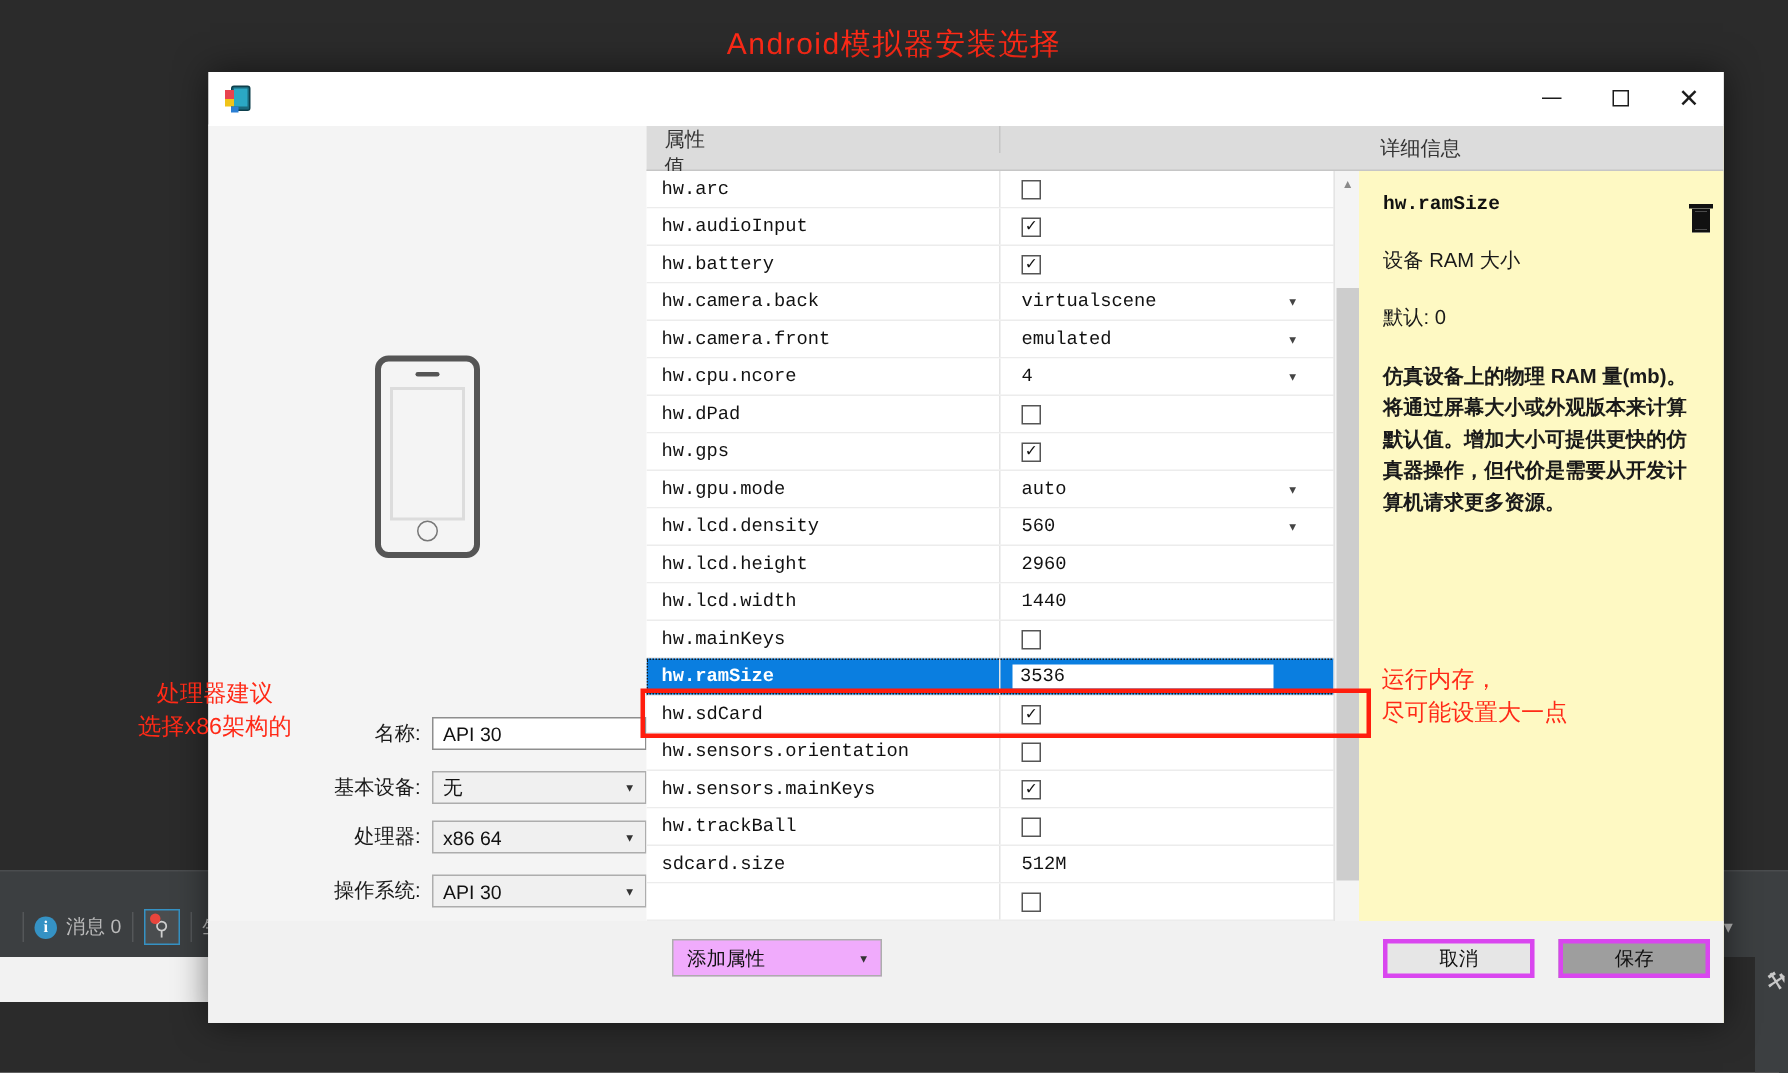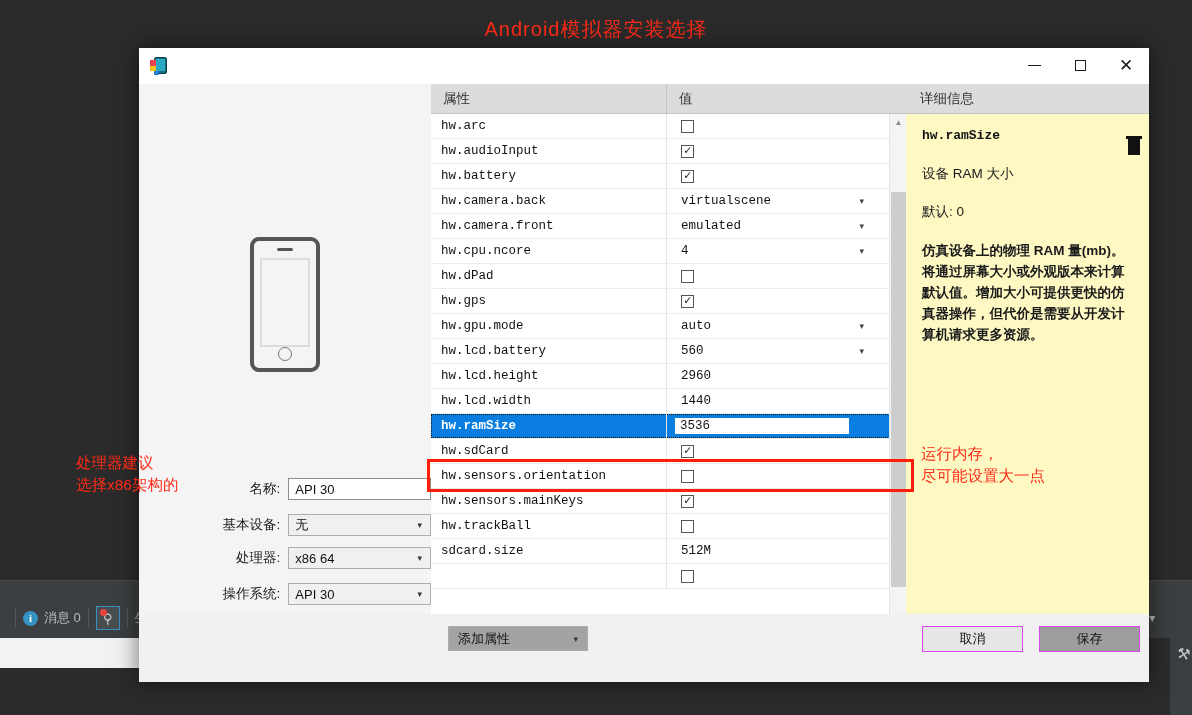--- a/index.html
+++ b/index.html
@@ -153,35 +153,36 @@
     display: flex; align-items: center; justify-content: center;
     font-size: 11px; color: #777; line-height: 1;
   }
   .cbox.checked::after { content: "\2713"; }
 
   
   .red-note {
     position: absolute; color: #ff2a17; font-size: 15.5px; line-height: 1.45;
     white-space: pre-line;
   }
-  #cpu-annotation { left: 76px; top: 452px; }
+  #cpu-annotation { left: 92px; top: 452px; text-align: center; }
   #ram-annotation { left: 921px; top: 443px; }
   #ram-red-box {
     position: absolute; left: 427px; top: 459px; width: 487px; height: 33px;
     border: 3px solid #ff1d0d; pointer-events: none;
   }
 
   
   #prop-table {
     position: absolute; left: 292px; top: 0; width: 475px; height: 598px;
     background: #fff;
   }
   .table-head {
     display: flex; height: 30px; background: #dcdcdc;
     border-bottom: 1px solid #c6c6c6;
+    flex-direction: column;
   }
   .th {
     font-size: 13.5px; color: #333; display: flex; align-items: center; padding-left: 12px;
   }
   .th.k { width: 236px; border-right: 1px solid #c6c6c6; }
   .th.v { flex: 1; }
   #table-scroll {
     position: relative; height: 530px; overflow: hidden;
   }
   .prow {
@@ -270,32 +271,32 @@
     position: absolute; left: 5px; top: 5px; width: 8px; height: 12px; background: #111;
   }
 
   
   #dialog-footer {
     position: absolute; left: 0; bottom: 0; width: 1010px; height: 68px;
     background: #f1f1f1;
   }
   #add-prop-select {
     position: absolute; left: 309px; top: 12px; width: 140px; height: 25px;
-    background: #a3a3a3; border: 1px solid #adadad;
+    background: #f0abfc; border: 1px solid #adadad;
     display: flex; align-items: center; padding-left: 9px;
     font-size: 13px; color: #111;
   }
   #add-prop-select .sel-caret {
     position: absolute; right: 9px; top: 50%; transform: translateY(-50%);
     font-size: 9px; color: #333;
   }
   .footer-btn {
     position: absolute; top: 12px; width: 101px; height: 26px;
     display: flex; align-items: center; justify-content: center;
-    font-size: 13px; color: #111; border: 1px solid #d946ef;
+    font-size: 13px; color: #111; border: 3px solid #d946ef;
   }
   #cancel-button { left: 783px; background: #e6e6e6; }
   #save-button { left: 900px; background: #9e9e9e; }
 </style>
 </head>
 <body>
 
 <div id="ide-backdrop"></div>
 
 <div id="annotation-title">Android模拟器安装选择</div>
@@ -460,36 +461,42 @@
               </div>
             </div>
             <div class="prow">
               <div class="pkey">hw.gpu.mode</div>
               <div class="pval">
                 <span>auto</span>
                 <span class="cell-caret">▾</span>
               </div>
             </div>
             <div class="prow">
-              <div class="pkey">hw.lcd.battery</div>
+              <div class="pkey">hw.lcd.density</div>
               <div class="pval">
                 <span>560</span>
                 <span class="cell-caret">▾</span>
               </div>
             </div>
             <div class="prow">
               <div class="pkey">hw.lcd.height</div>
               <div class="pval">
                 <span>2960</span>
               </div>
             </div>
             <div class="prow">
               <div class="pkey">hw.lcd.width</div>
               <div class="pval">
                 <span>1440</span>
+              </div>
+            </div>
+            <div class="prow">
+              <div class="pkey">hw.mainKeys</div>
+              <div class="pval">
+                <span class="vbox"></span>
               </div>
             </div>
             <div class="prow selected" style="position: relative;">
               <div class="pkey">hw.ramSize</div>
               <div class="pval">
                 <span class="edit-input">3536</span>
               </div>
               <span class="focus-ring"></span>
             </div>
             <div class="prow">

